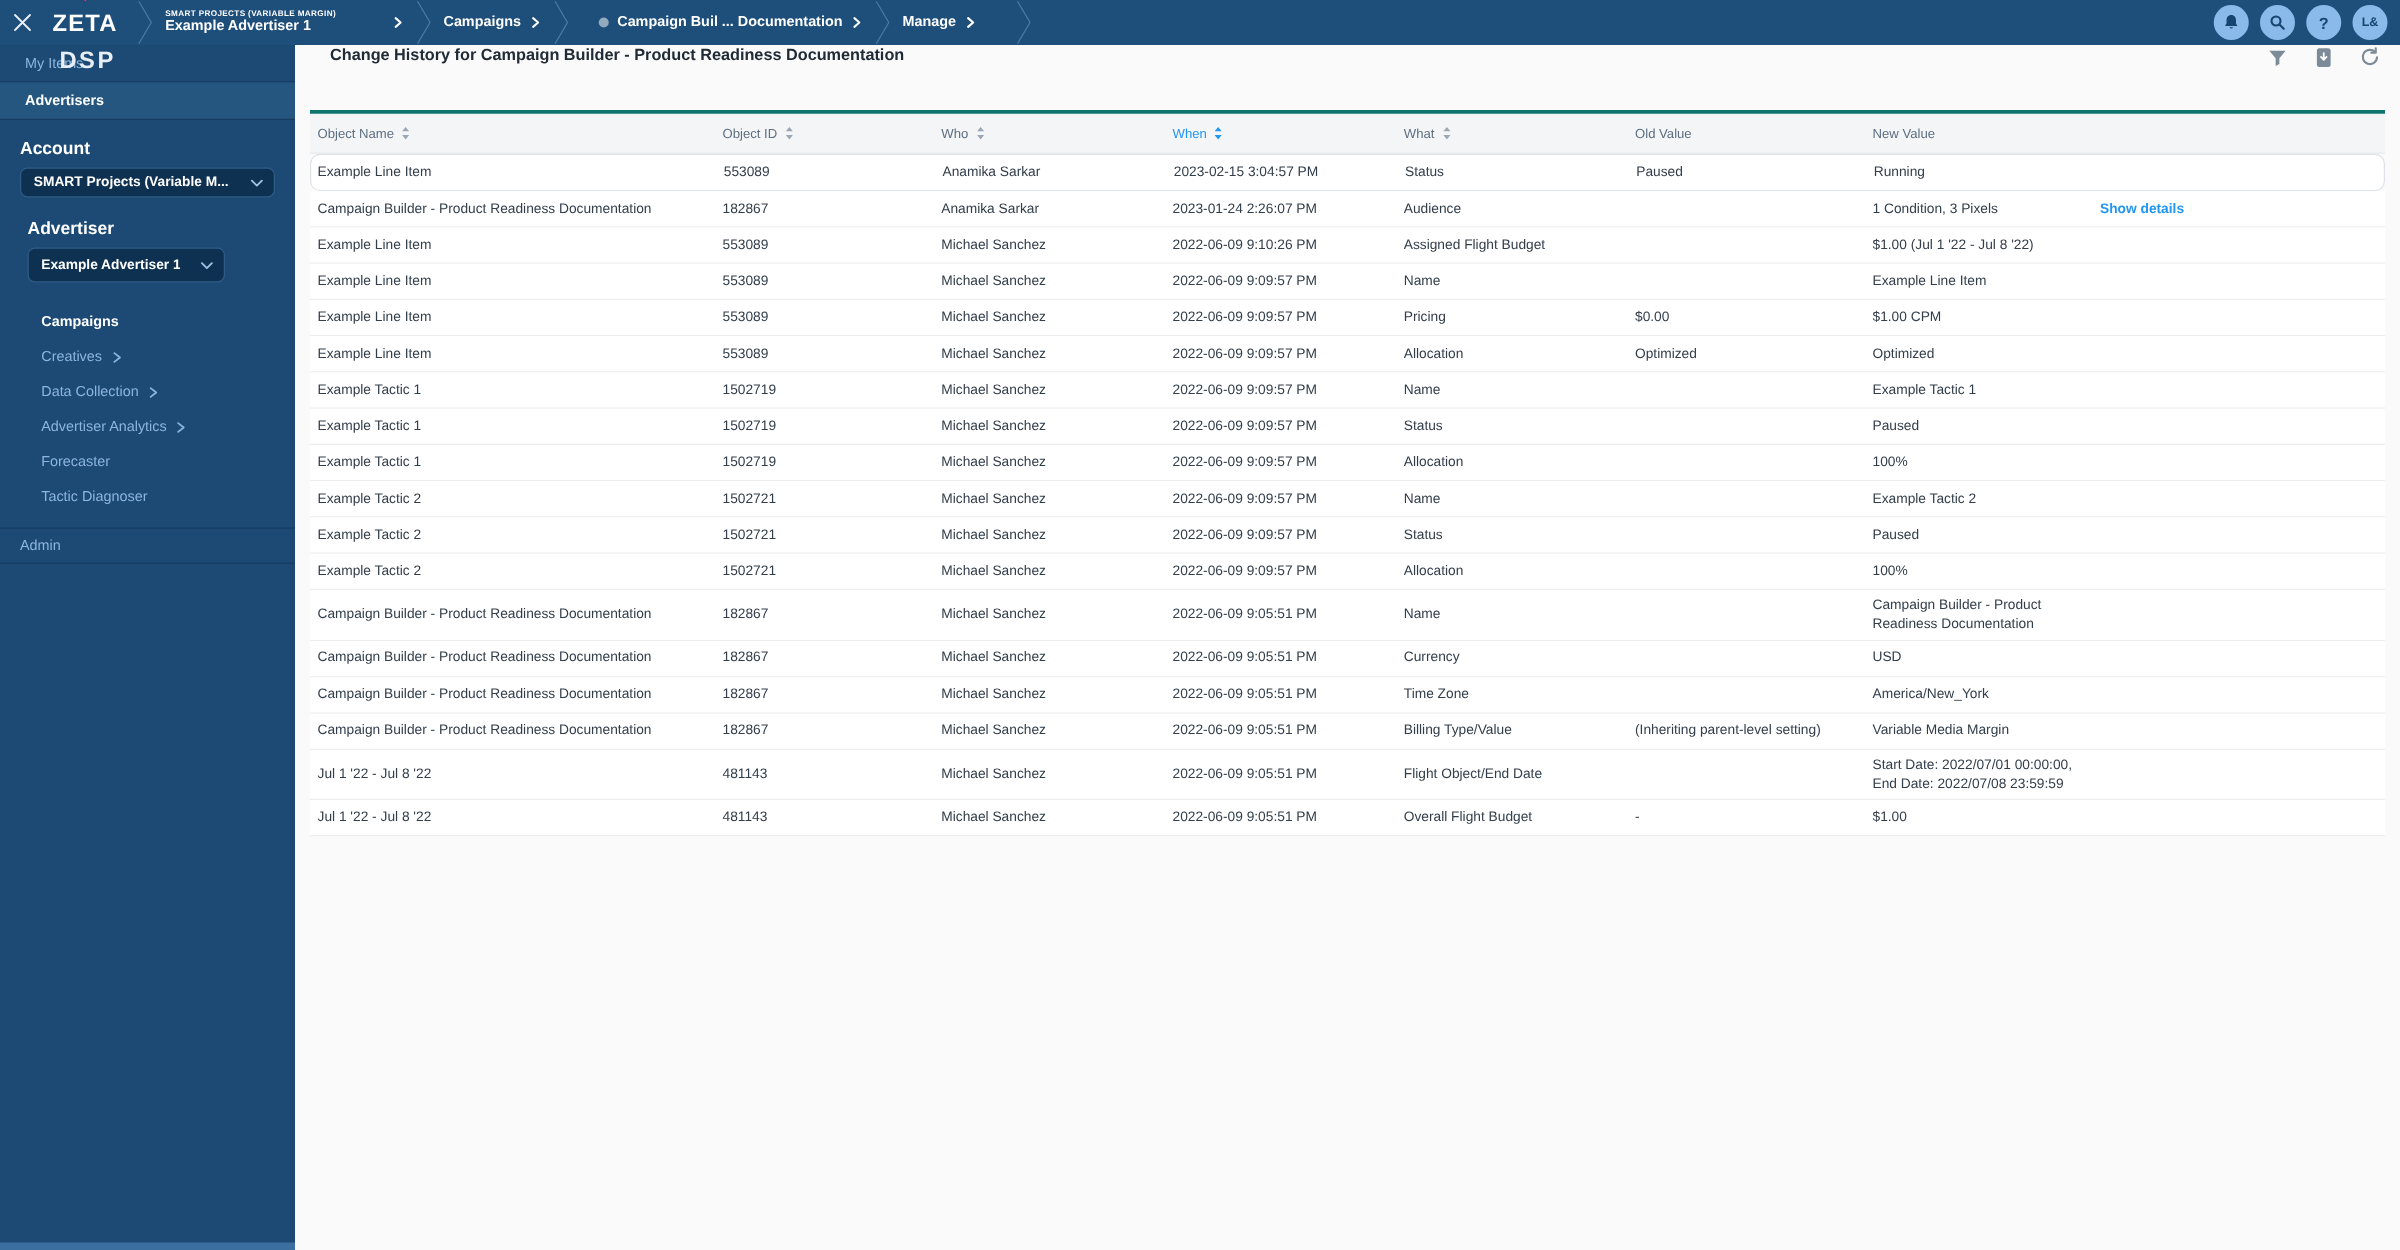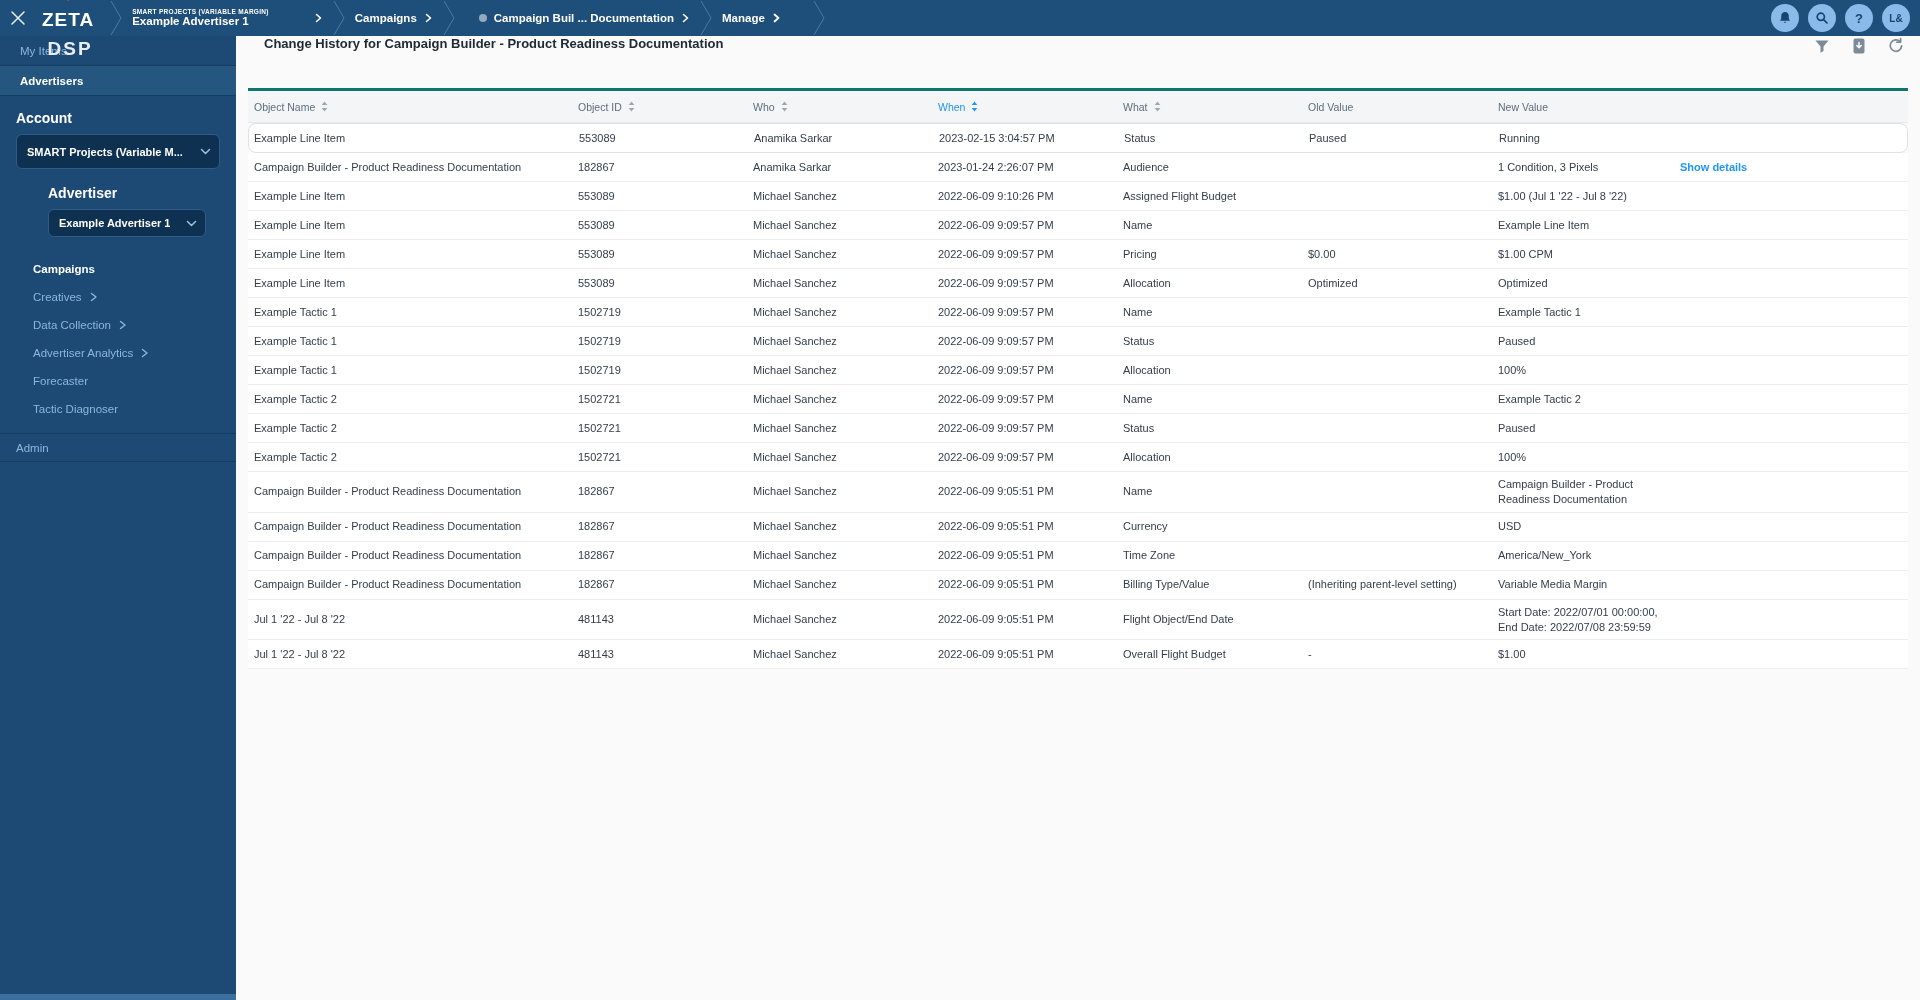--- a/index.html
+++ b/index.html
@@ -25,26 +25,26 @@
   .circle-btn { width:28px; height:28px; border-radius:50%; background:#8abae9; color:#16456f;
                 display:flex; align-items:center; justify-content:center; font-weight:800; font-size:10px; cursor:pointer; }
 
   
   .sidebar { position:fixed; top:36px; left:0; width:236px; height:964px; background:#1c4a75; z-index:20; }
   .side-row { height:30px; display:flex; align-items:center; padding:0 20px; font-size:11.5px; cursor:pointer; }
   .side-myitems { color:#8db5dd; border-bottom:1px solid #163d60; }
   .side-advertisers { color:#fff; font-weight:700; background:#24567f; border-bottom:1px solid #163d60; }
   .side-section { padding:14px 16px 0 16px; }
   .side-label { color:#fff; font-weight:700; font-size:14px; margin-bottom:8px; }
-  .side-select { height:35px; background:#0e3051; border:1px solid #2e5c87; border-radius:6px;
+  .side-select { height:24px; background:#0e3051; border:1px solid #2e5c87; border-radius:6px;
                  display:flex; align-items:center; justify-content:space-between; gap:4px;
                  padding:0 8px 0 10px; cursor:pointer; }
   .side-select span { color:#fff; font-weight:700; font-size:11px; white-space:nowrap; overflow:hidden;
                       text-overflow:ellipsis; }
-  .side-nested { margin-left:32px; margin-top:16px; }
+  .side-nested { margin-left:6px; margin-top:16px; }
   .side-nested .side-select { margin-top:8px; width:158px; height:28px; }
   .side-nav { margin-left:17px; margin-top:18px; }
   .side-link { display:flex; align-items:center; gap:8px; padding:8px 0; font-size:11.5px;
                color:#8db5dd; cursor:pointer; }
   .side-link.active { color:#fff; font-weight:700; }
   .side-admin { margin-top:10px; height:29px; display:flex; align-items:center; padding:0 16px;
                 color:#8db5dd; font-size:11.5px; border-top:1px solid #163d60; border-bottom:1px solid #163d60;
                 cursor:pointer; }
   .side-scroll { position:absolute; bottom:0; left:0; width:236px; height:6px; background:#3a6fa0; }
 

